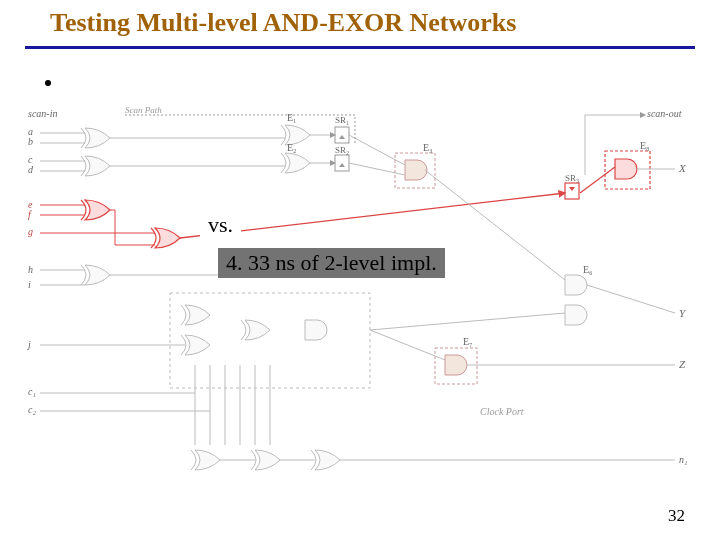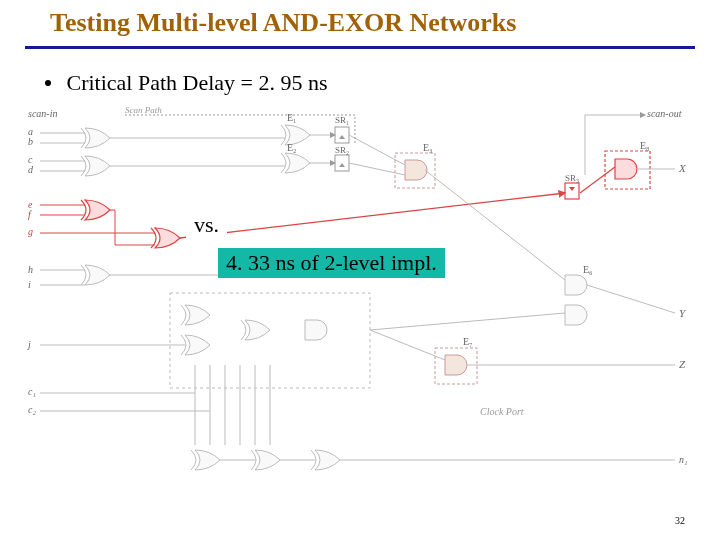--- a/index.html
+++ b/index.html
@@ -41,62 +41,61 @@
     height: 6px;
     background: #000;
     border-radius: 50%;
     vertical-align: middle;
     margin-right: 10px;
     position: relative;
     top: -2px;
   }
   .vs-label {
     position: absolute;
-    left: 186px;
+    left: 200px;
     top: 212px;
     font-size: 22px;
     color: #000;
     background: #fff;
     z-index: 5;
     padding: 0 8px;
   }
   .second-delay {
     position: absolute;
     left: 218px;
     top: 248px;
     font-size: 22px;
     color: #000;
-    background: #14b8a6;
+    background: #737373;
     z-index: 5;
     padding: 2px 8px;
   }
   .page-num {
     position: absolute;
     right: 35px;
     bottom: 14px;
-    font-size: 10px;
+    font-size: 17px;
     color: #000;
   }
   .circuit {
     position: absolute;
     left: 25px;
     top: 105px;
     width: 670px;
     height: 400px;
   }
 </style>
 </head>
 <body>
 
 <div class="title">Testing Multi-level AND-EXOR Networks</div>
 <div class="title-underline"></div>
 
 <div class="bullet-row">
   <span class="bullet-dot"></span>
-  <span>Critical Path Delay = 2. 95 ns</span>
 </div>
 
 <svg class="circuit" viewBox="0 0 670 400">
   <defs>
     <g id="xor">
       <path d="M0,0 Q10,10 0,20 Q15,20 25,10 Q15,0 0,0 Z" fill="#f9f9f9" stroke="#bbb" stroke-width="1"></path>
       <path d="M-4,0 Q6,10 -4,20" fill="none" stroke="#bbb" stroke-width="1"></path>
     </g>
     <g id="and">
       <path d="M0,0 H12 A10,10 0 0 1 12,20 H0 Z" fill="#f9f9f9" stroke="#bbb" stroke-width="1"></path>

